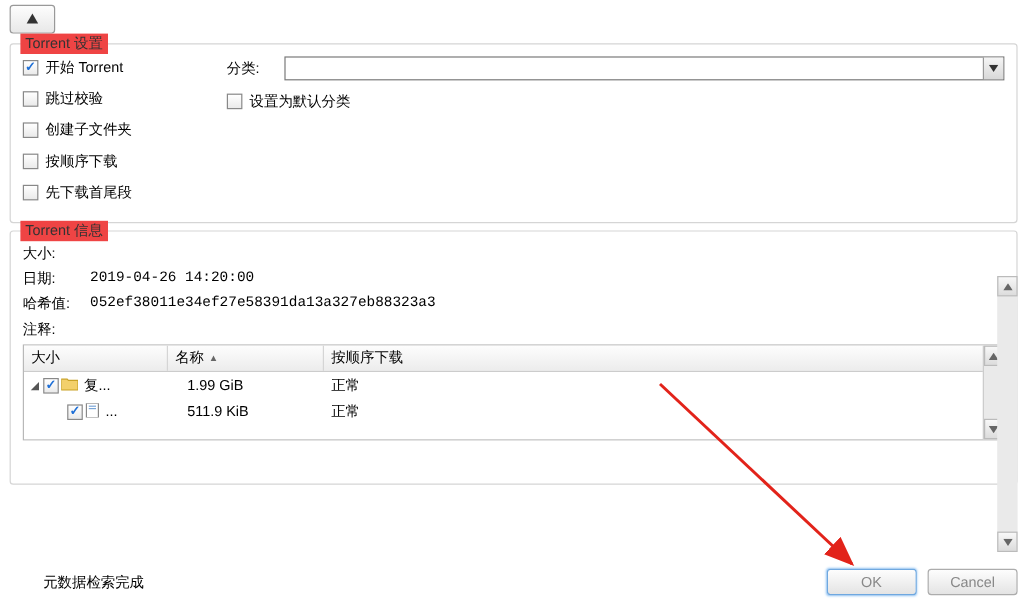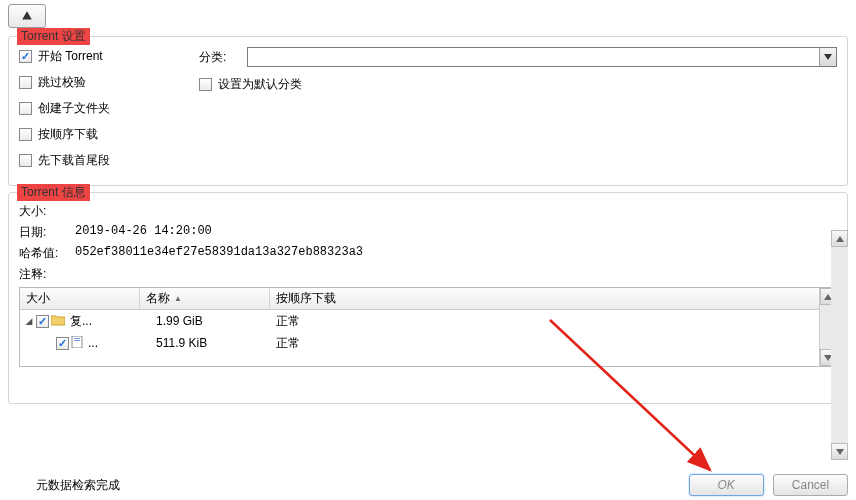--- a/index.html
+++ b/index.html
@@ -38,21 +38,20 @@
       position: absolute;
       top: -9px;
       left: 8px;
       background: #ef4444;
       padding: 0 4px;
       color: #333;
     }
     .settings-row {
       display: flex;
       align-items: flex-start;
-      gap: 10px;
     }
     .col-left { width: 170px; }
     .col-right { flex: 1; }
     .chk-line {
       display: flex;
       align-items: center;
       gap: 6px;
       margin-bottom: 8px;
       height: 18px;
     }
@@ -204,21 +203,20 @@
       font-size: 12px;
       display: inline-flex;
       align-items: center;
       justify-content: center;
       margin-left: 6px;
       cursor: pointer;
     }
     .dlg-btn.ok {
       border-color: #6fa8e0;
       box-shadow: 0 0 2px #8ec2f4;
-      font-style: italic;
     }
     .arrow-annotation {
       position: absolute;
       pointer-events: none;
     }
     .fieldset.info {
       height: 212px;
     }
   </style>
 </head>

